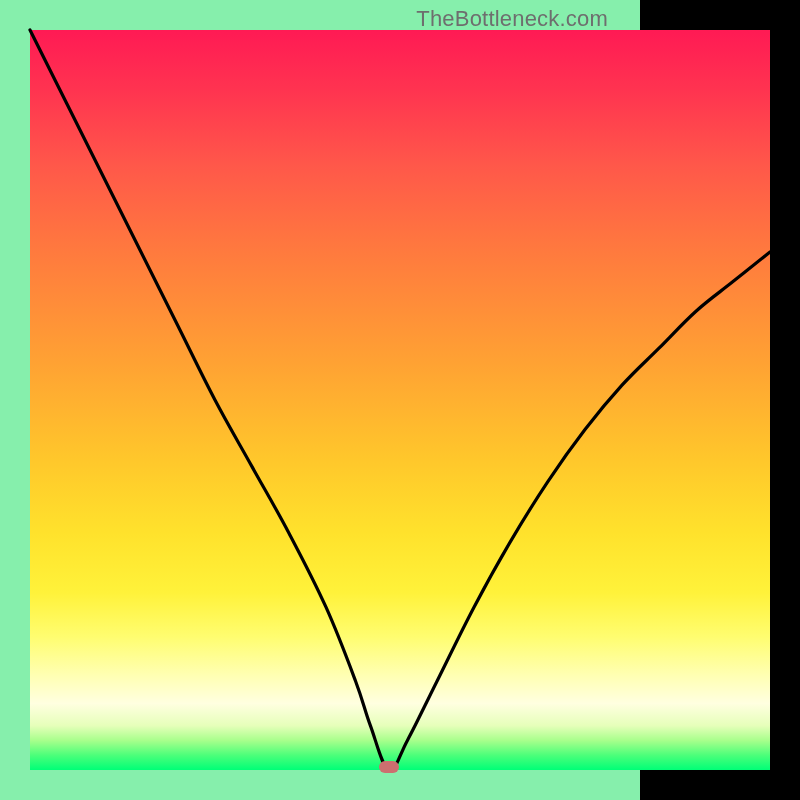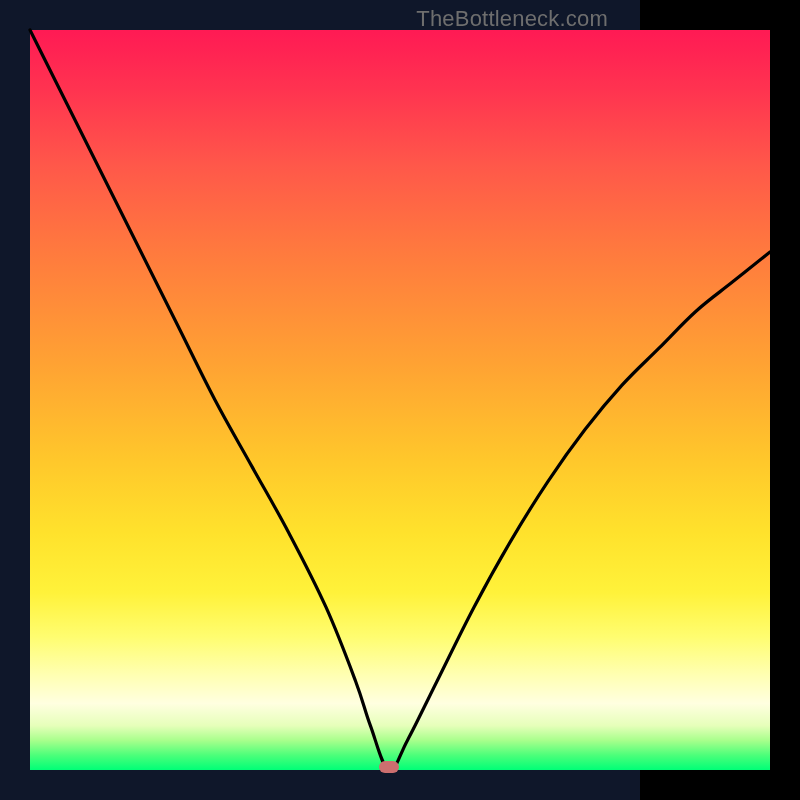--- a/index.html
+++ b/index.html
@@ -8,21 +8,21 @@
     width: 800px;
     height: 800px;
     background: #000;
     overflow: hidden;
     font-family: Arial, Helvetica, sans-serif;
   }
   .frame {
     width: 640px;
     height: 800px;
     position: relative;
-    background: #0f172a;
+    background: #86efac;
   }
   .plot-area {
     position: absolute;
     left: 30px;
     top: 30px;
     width: 740px;
     height: 740px;
     
     background: linear-gradient(
       to bottom,

